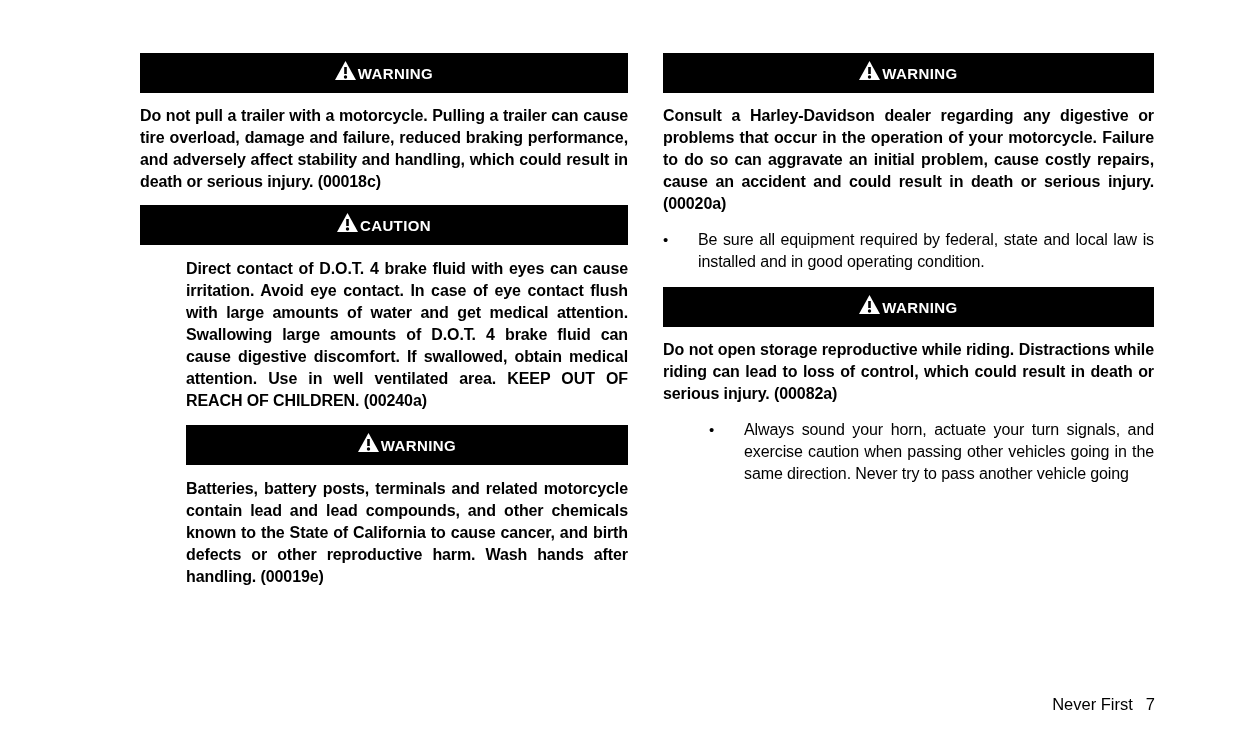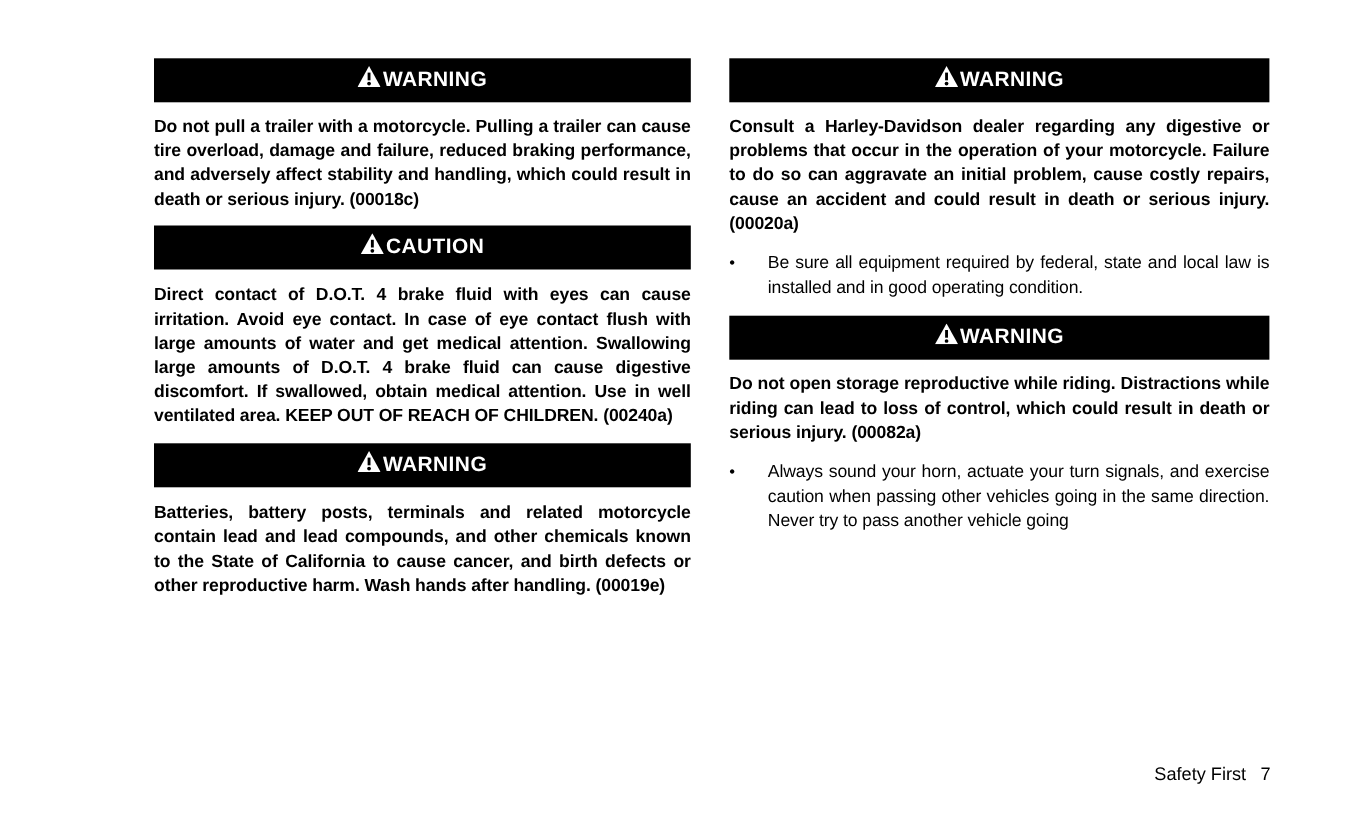--- a/index.html
+++ b/index.html
@@ -27,33 +27,33 @@
     background: #000000;
     height: 40px;
     display: flex;
     align-items: center;
     justify-content: center;
   }
   .banner .warn-icon { display: block; margin-right: 2px; margin-top: -2px; }
   .banner-label {
     color: #ffffff;
     font-weight: bold;
-    font-size: 19px;
+    font-size: 15px;
     letter-spacing: 0.4px;
   }
 
   .para {
     margin: 12px 0 0 0;
     font-weight: bold;
     font-size: 16px;
     line-height: 22px;
     letter-spacing: -0.1px;
     text-align: justify;
   }
-  .mt13 { margin-top: 13px; }
+  .mt13 { margin-top: 13px; margin-left: 46px; }
   .mt14 { margin-top: 14px; }
 
   .banner.mt12 { margin-top: 12px; }
   .banner.mt13 { margin-top: 13px; }
   .banner.mt14 { margin-top: 14px; }
 
   .bullet {
     display: flex;
     margin-top: 14px;
     font-size: 16px;
@@ -172,17 +172,17 @@
 
 
     <div class="bullet mt13">
       <span class="bullet-marker">•</span>
       <span class="bullet-text">Always sound your horn, actuate your turn signals, and exercise caution when passing other vehicles going in the same direction. Never try to pass another vehicle going</span>
     </div>
 
   </div>
 
   <div class="footer">
-    <span>Safety First</span>
+    <span>Never First</span>
     <span>7</span>
   </div>
 
 </div>
 
 </body></html>

